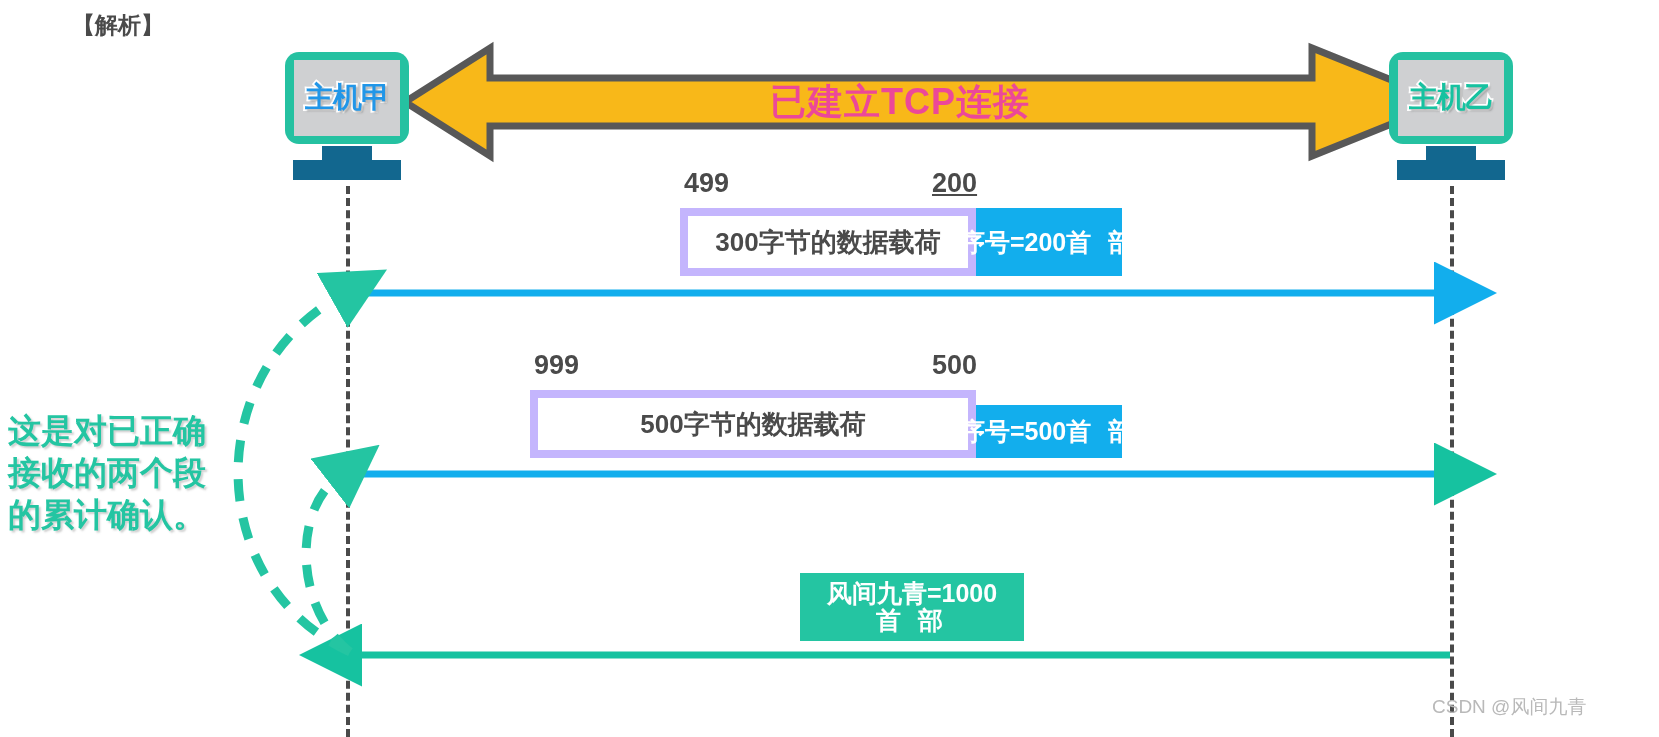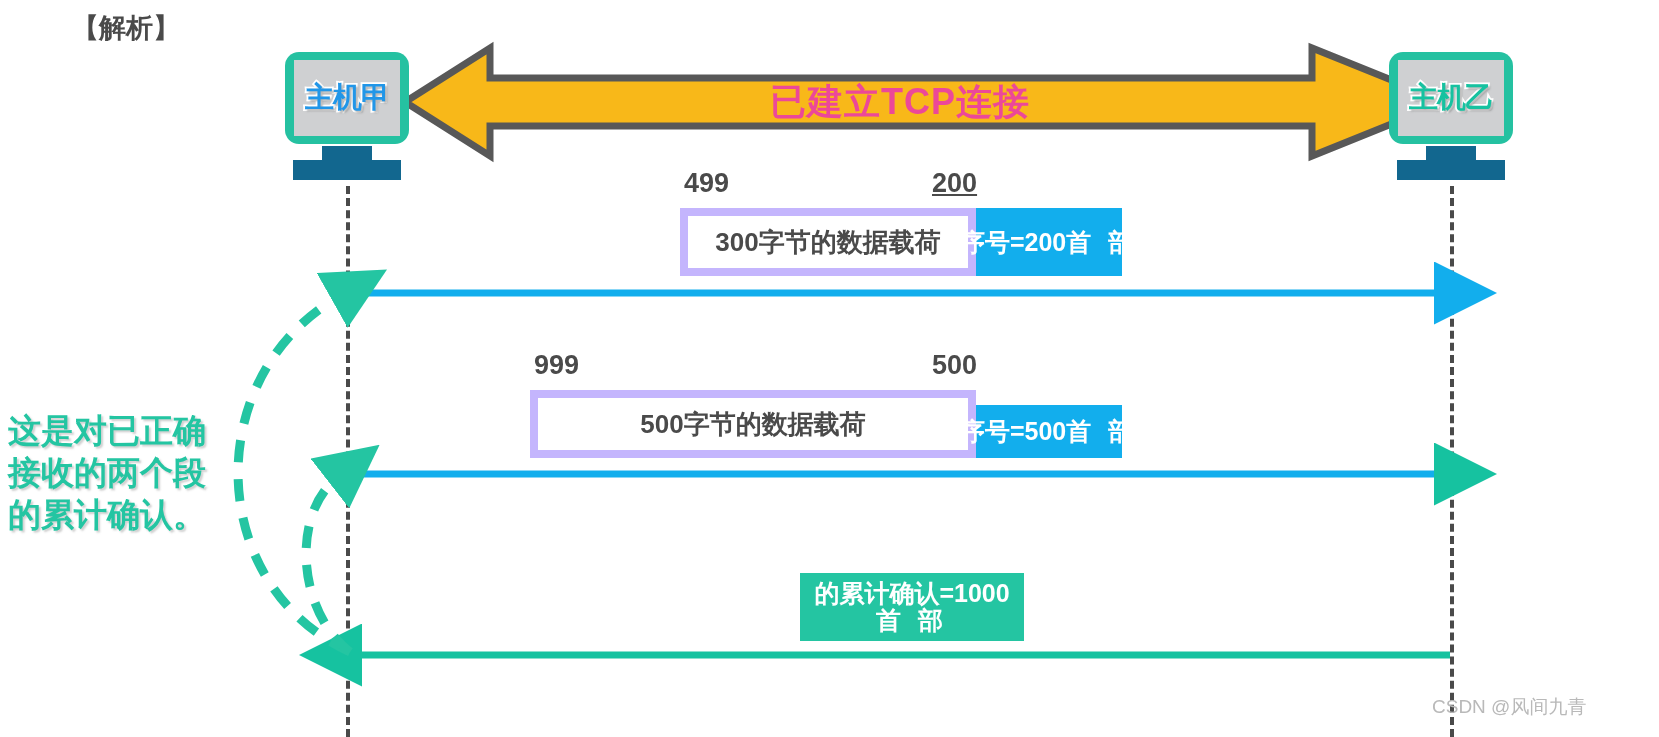--- a/index.html
+++ b/index.html
@@ -9,21 +9,21 @@
     font-family:"Liberation Sans","DejaVu Sans",sans-serif;
     overflow:hidden;
     position:relative;
   }
   .stage{position:absolute;left:0;top:0;width:1659px;height:737px;}
   .abs{position:absolute;}
 
   
   #analysis-heading{
     left:72px;top:10px;
-    font-size:27px;font-weight:bold;color:#4a4a4a;
+    font-size:23px;font-weight:bold;color:#4a4a4a;
     letter-spacing:0px;white-space:nowrap;
   }
 
   
   .host{width:124px;}
   .host-screen{
     width:124px;height:92px;
     background:#25c1a1;
     border-radius:14px;
     box-sizing:border-box;
@@ -219,21 +219,21 @@
   <div class="abs seg-num" id="seg2-right-num">500</div>
   <div class="abs segment" id="seg2">
     <div class="seg-payload">500字节的数据载荷</div>
     <div class="seg-header">
       <span class="l1">序号=500</span>
       <span class="l2">首 部</span>
     </div>
   </div>
 
   <div class="abs" id="ack-box">
-    <span class="l1">的累计确认=1000</span>
+    <span class="l1">风间九青=1000</span>
     <span class="l2">首 部</span>
   </div>
 
   <div class="abs" id="side-note">这是对已正确
 接收的两个段
 的累计确认。</div>
 
   <div class="abs" id="watermark">CSDN @风间九青</div>
 
 </div>

